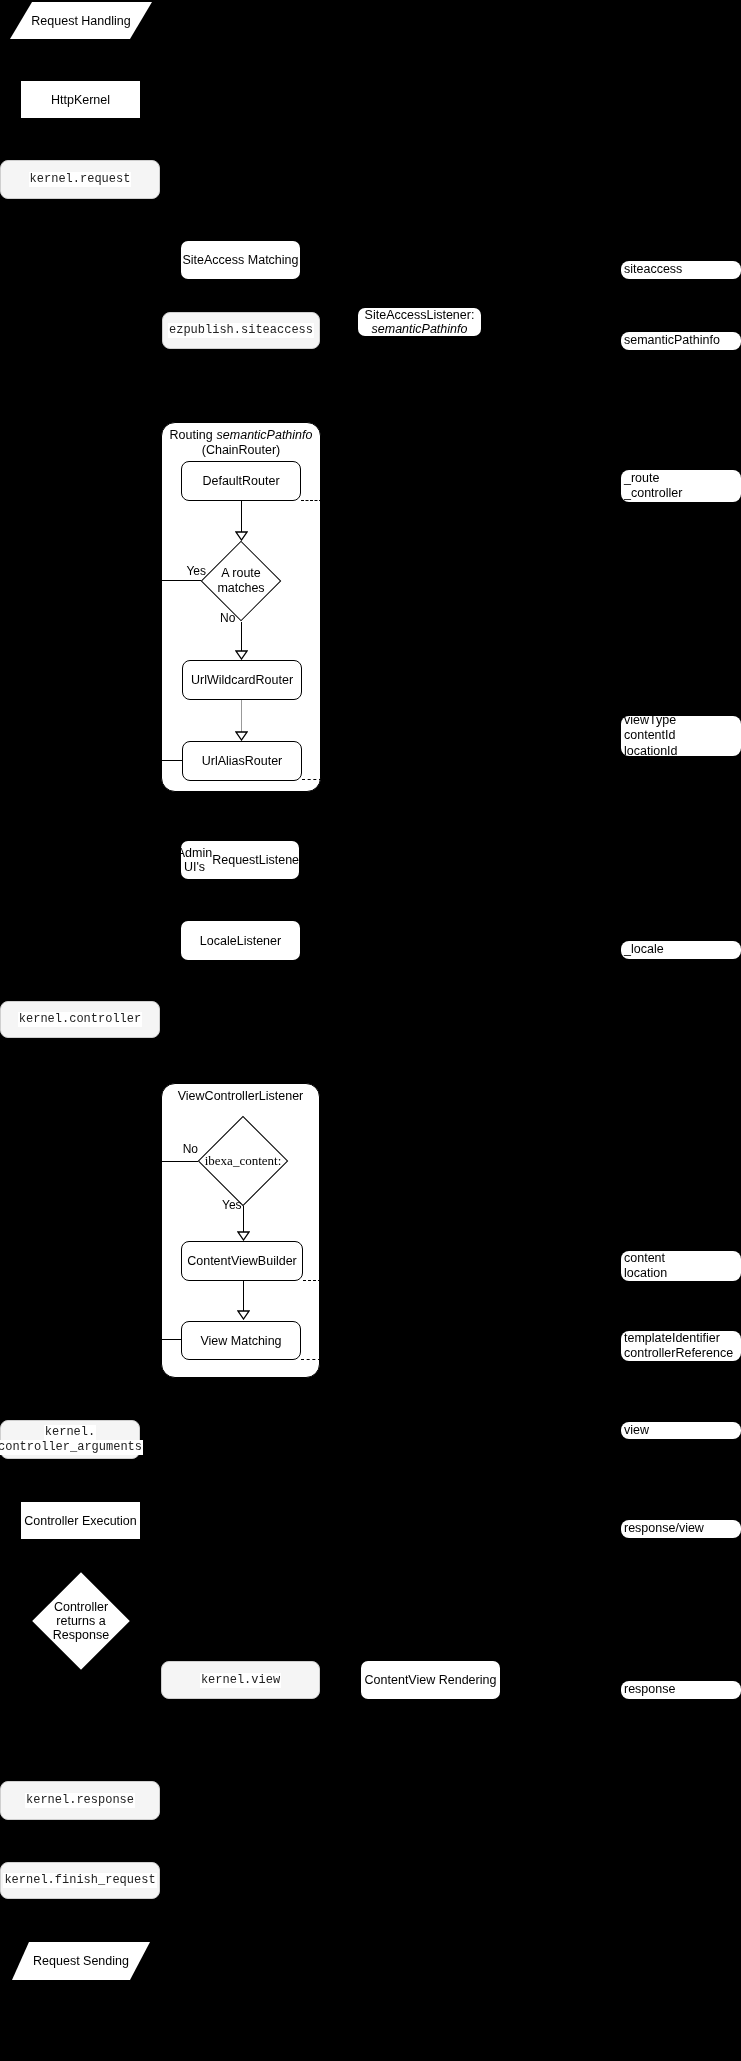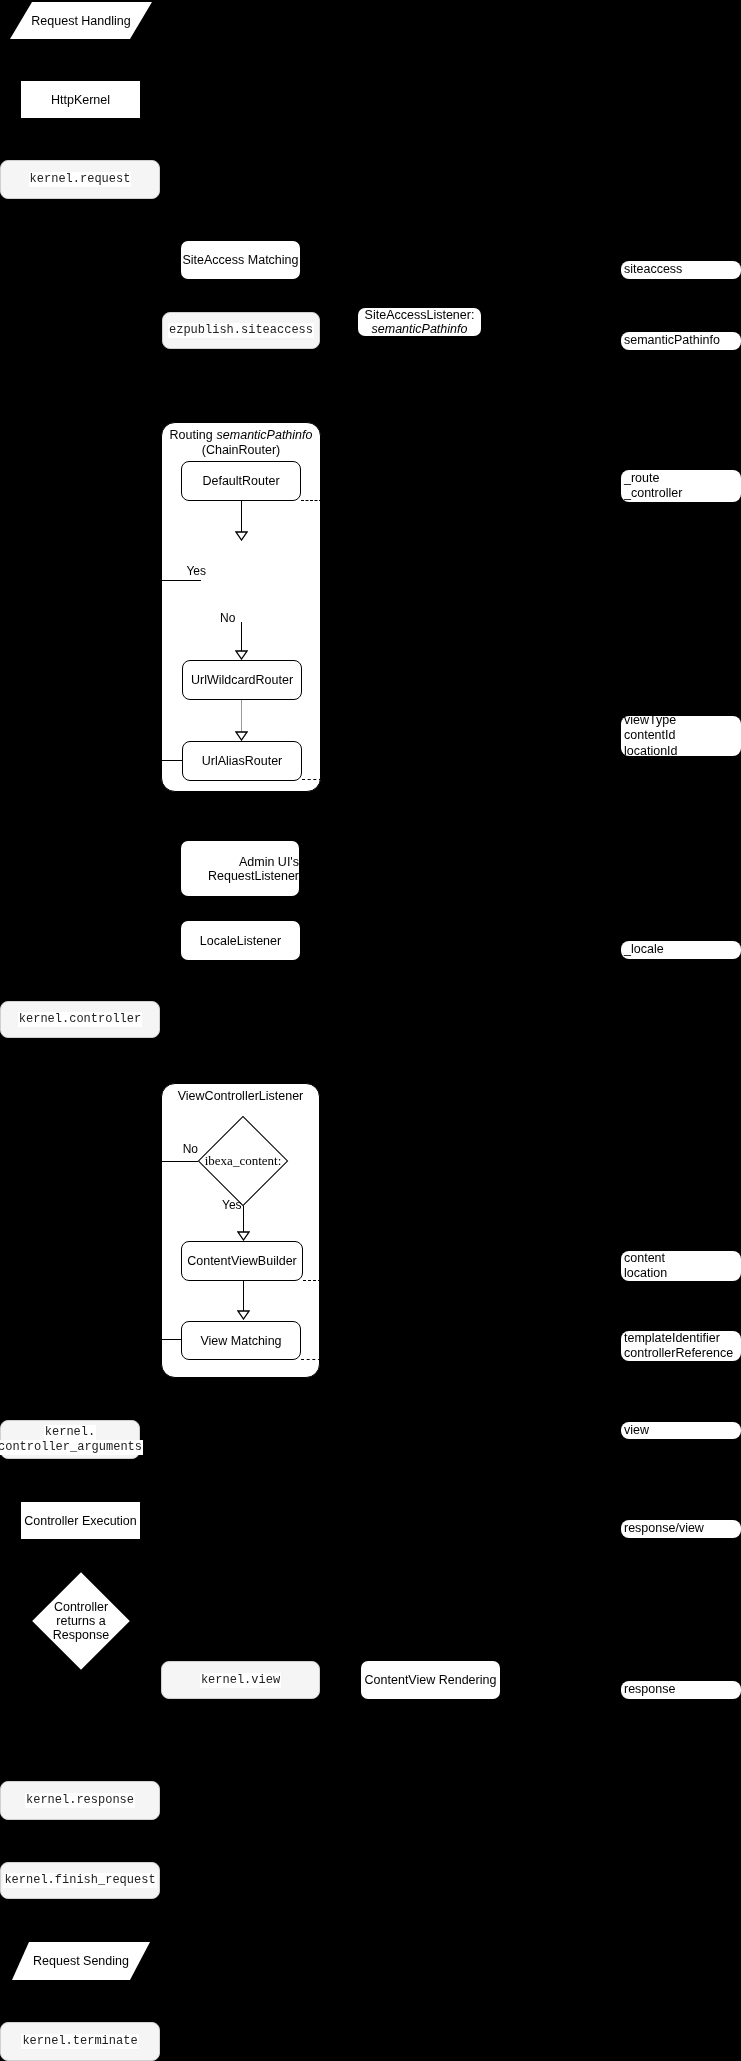--- a/index.html
+++ b/index.html
@@ -82,20 +82,27 @@
     <div class="wbox bordered" style="left:19px;top:38px;width:120px;height:40px;">
       <span>DefaultRouter</span>
     </div>
     <div class="dash" style="left:139px;top:77px;width:21px;"></div>
 
     <div class="vline" style="left:79px;top:78px;height:31px;"></div>
     <svg class="ah" style="left:73px;top:108px;" viewBox="0 0 13 10" width="13" height="10">
         <polygon points="1,1 12,1 6.5,9" fill="#fff" stroke="#000" stroke-width="1.3"></polygon>
       </svg>
 
+    <div class="diamond" style="left:39px;top:117px;width:80px;height:82px;">
+      <div class="shape" style="width:57px;height:57px;"></div>
+      <div class="dtext">
+        <span>A route</span>
+        <span>matches</span>
+      </div>
+    </div>
     <span class="abs small" style="left:20px;top:141px;width:24px;text-align:right;">Yes</span>
     <div class="hline" style="left:0;top:157px;width:39px;"></div>
     <span class="abs small" style="left:58px;top:188px;">No</span>
 
     <div class="vline" style="left:79px;top:199px;height:29px;"></div>
     <svg class="ah" style="left:73px;top:227px;" viewBox="0 0 13 10" width="13" height="10">
         <polygon points="1,1 12,1 6.5,9" fill="#fff" stroke="#000" stroke-width="1.3"></polygon>
       </svg>
 
     <div class="wbox bordered" style="left:20px;top:237px;width:120px;height:40px;">
@@ -107,21 +114,21 @@
         <polygon points="1,1 12,1 6.5,9" fill="#fff" stroke="#000" stroke-width="1.3"></polygon>
       </svg>
 
     <div class="wbox bordered" style="left:20px;top:318px;width:120px;height:40px;">
       <span>UrlAliasRouter</span>
     </div>
     <div class="hline" style="left:0;top:337px;width:20px;"></div>
     <div class="dash" style="left:140px;top:356px;width:20px;"></div>
   </div>
 
-  <div class="wbox rounded" style="left:181px;top:841px;width:118px;height:55px;flex-direction:column;align-items:flex-end;">
+  <div class="wbox rounded" style="left:181px;top:841px;width:118px;height:38px;flex-direction:row;">
     <span>Admin UI's</span>
     <span>RequestListener</span>
   </div>
 
   <div class="wbox rounded" style="left:181px;top:921px;width:119px;height:39px;">
     <span>LocaleListener</span>
   </div>
 
   <div class="event" style="left:0;top:1001px;width:160px;height:37px;">
     <span class="code">kernel.controller</span>
@@ -195,23 +202,20 @@
   </div>
 
   <div class="event" style="left:0;top:1862px;width:160px;height:37px;">
     <span class="code">kernel.finish_request</span>
   </div>
 
   <div class="para" style="left:12px;top:1942px;width:138px;height:38px;clip-path:polygon(12.3% 0,100% 0,85.5% 100%,0 100%);">
     <span>Request Sending</span>
   </div>
 
-  <div class="event" style="left:0;top:2022px;width:160px;height:39px;">
-    <span class="code">kernel.terminate</span>
-  </div>
 
   <div class="rlabel" style="top:261px;height:18px;">
     <span>siteaccess</span>
   </div>
   <div class="rlabel" style="top:332px;height:18px;">
     <span>semanticPathinfo</span>
   </div>
   <div class="rlabel" style="top:470px;height:32px;">
     <span>_route</span>
     <span>_controller</span>

